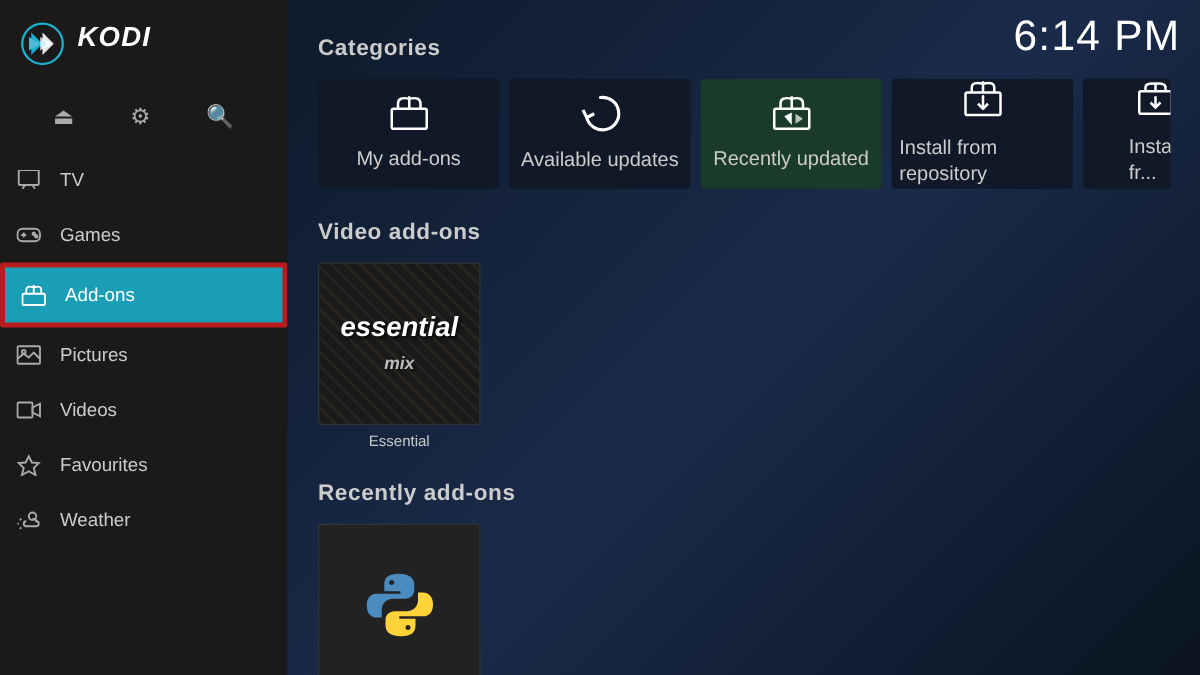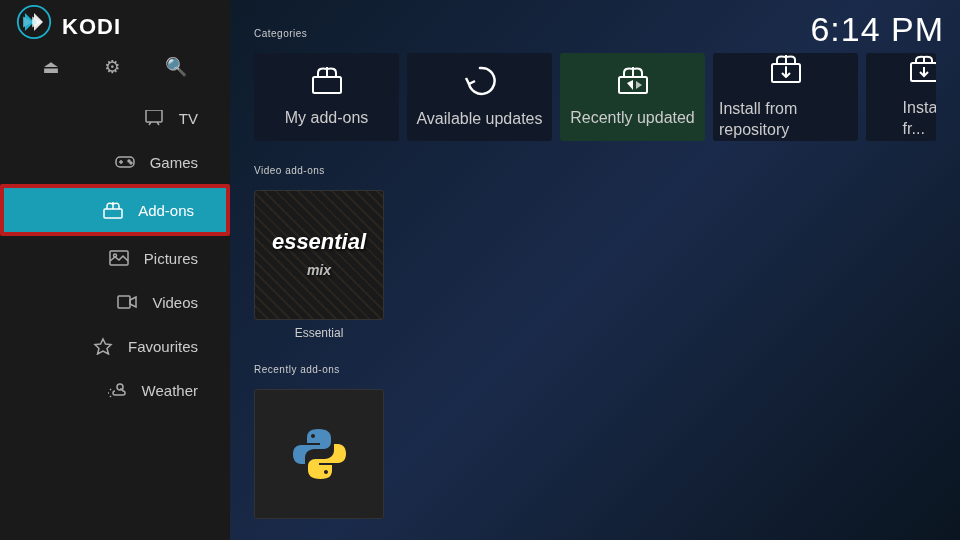--- a/index.html
+++ b/index.html
@@ -17,23 +17,24 @@
       width: 230px;
       height: 540px;
       background: #1a1a1a;
       display: flex;
       flex-direction: column;
       flex-shrink: 0;
     }
 
     .sidebar-header {
       display: flex;
-      align-items: flex-end;
-      padding: 4px 16px;
+      align-items: flex-start;
+      padding: 17px 16px;
       gap: 10px;
+      font-style: italic;
     }
 
     .kodi-logo {
       width: 36px;
       height: 36px;
       flex-shrink: 0;
     }
 
     .kodi-title {
       color: #ffffff;
@@ -58,25 +59,24 @@
     .sidebar-nav {
       flex: 1;
       display: flex;
       flex-direction: column;
     }
 
     .nav-item {
       display: flex;
       align-items: center;
       gap: 14px;
-      padding: 11px 32px;
+      padding: 11px 12px;
       color: #cccccc;
       font-size: 15px;
       cursor: pointer;
-      justify-content: flex-end;
     }
 
     .nav-item.active {
       background: #1a9eb5;
       color: #ffffff;
       border: 4px solid #b91c1c;
       border-radius: 2px;
     }
 
     .nav-icon {
@@ -97,22 +97,22 @@
     .main {
       flex: 1;
       height: 540px;
       background: linear-gradient(135deg, #0d1b2a 0%, #1a2a4a 50%, #0a1520 100%);
       overflow-y: auto;
       padding: 20px 24px;
     }
 
     .section-title {
       color: #cccccc;
-      font-size: 10px;
-      font-weight: normal;
+      font-size: 18px;
+      font-weight: bold;
       margin-bottom: 14px;
       letter-spacing: 0.5px;
     }
 
     .categories-row {
       display: flex;
       gap: 8px;
       margin-bottom: 24px;
     }
 

